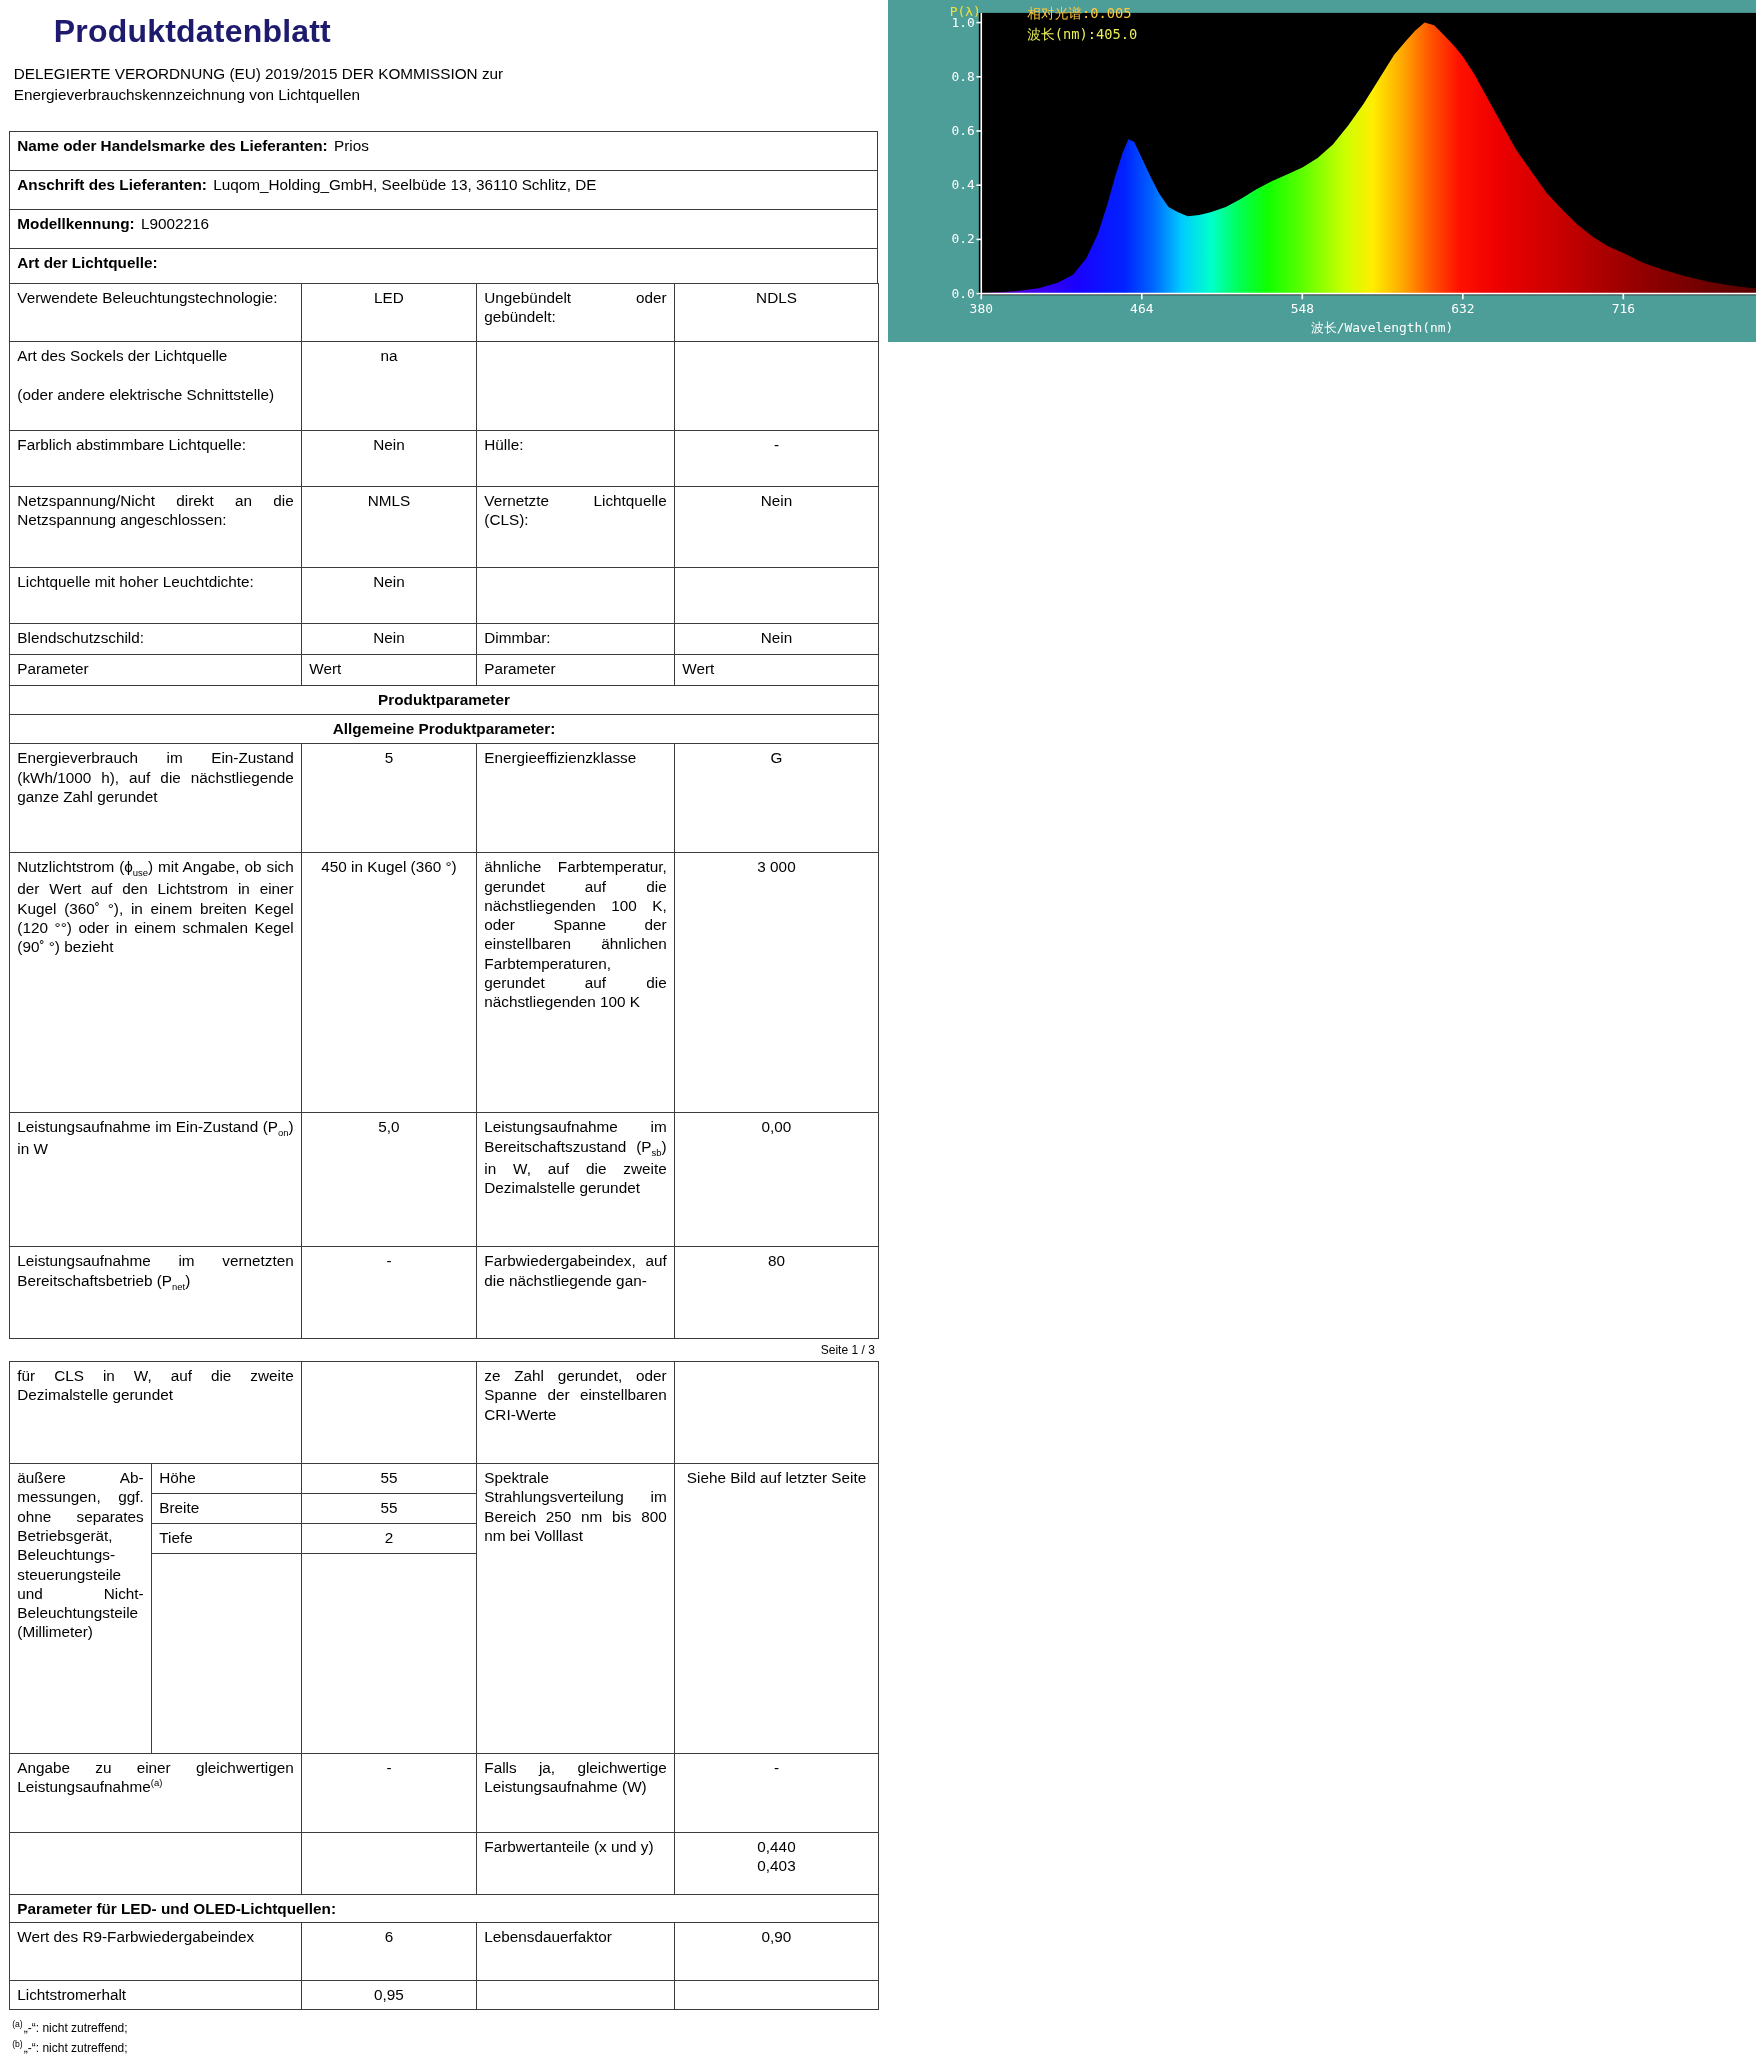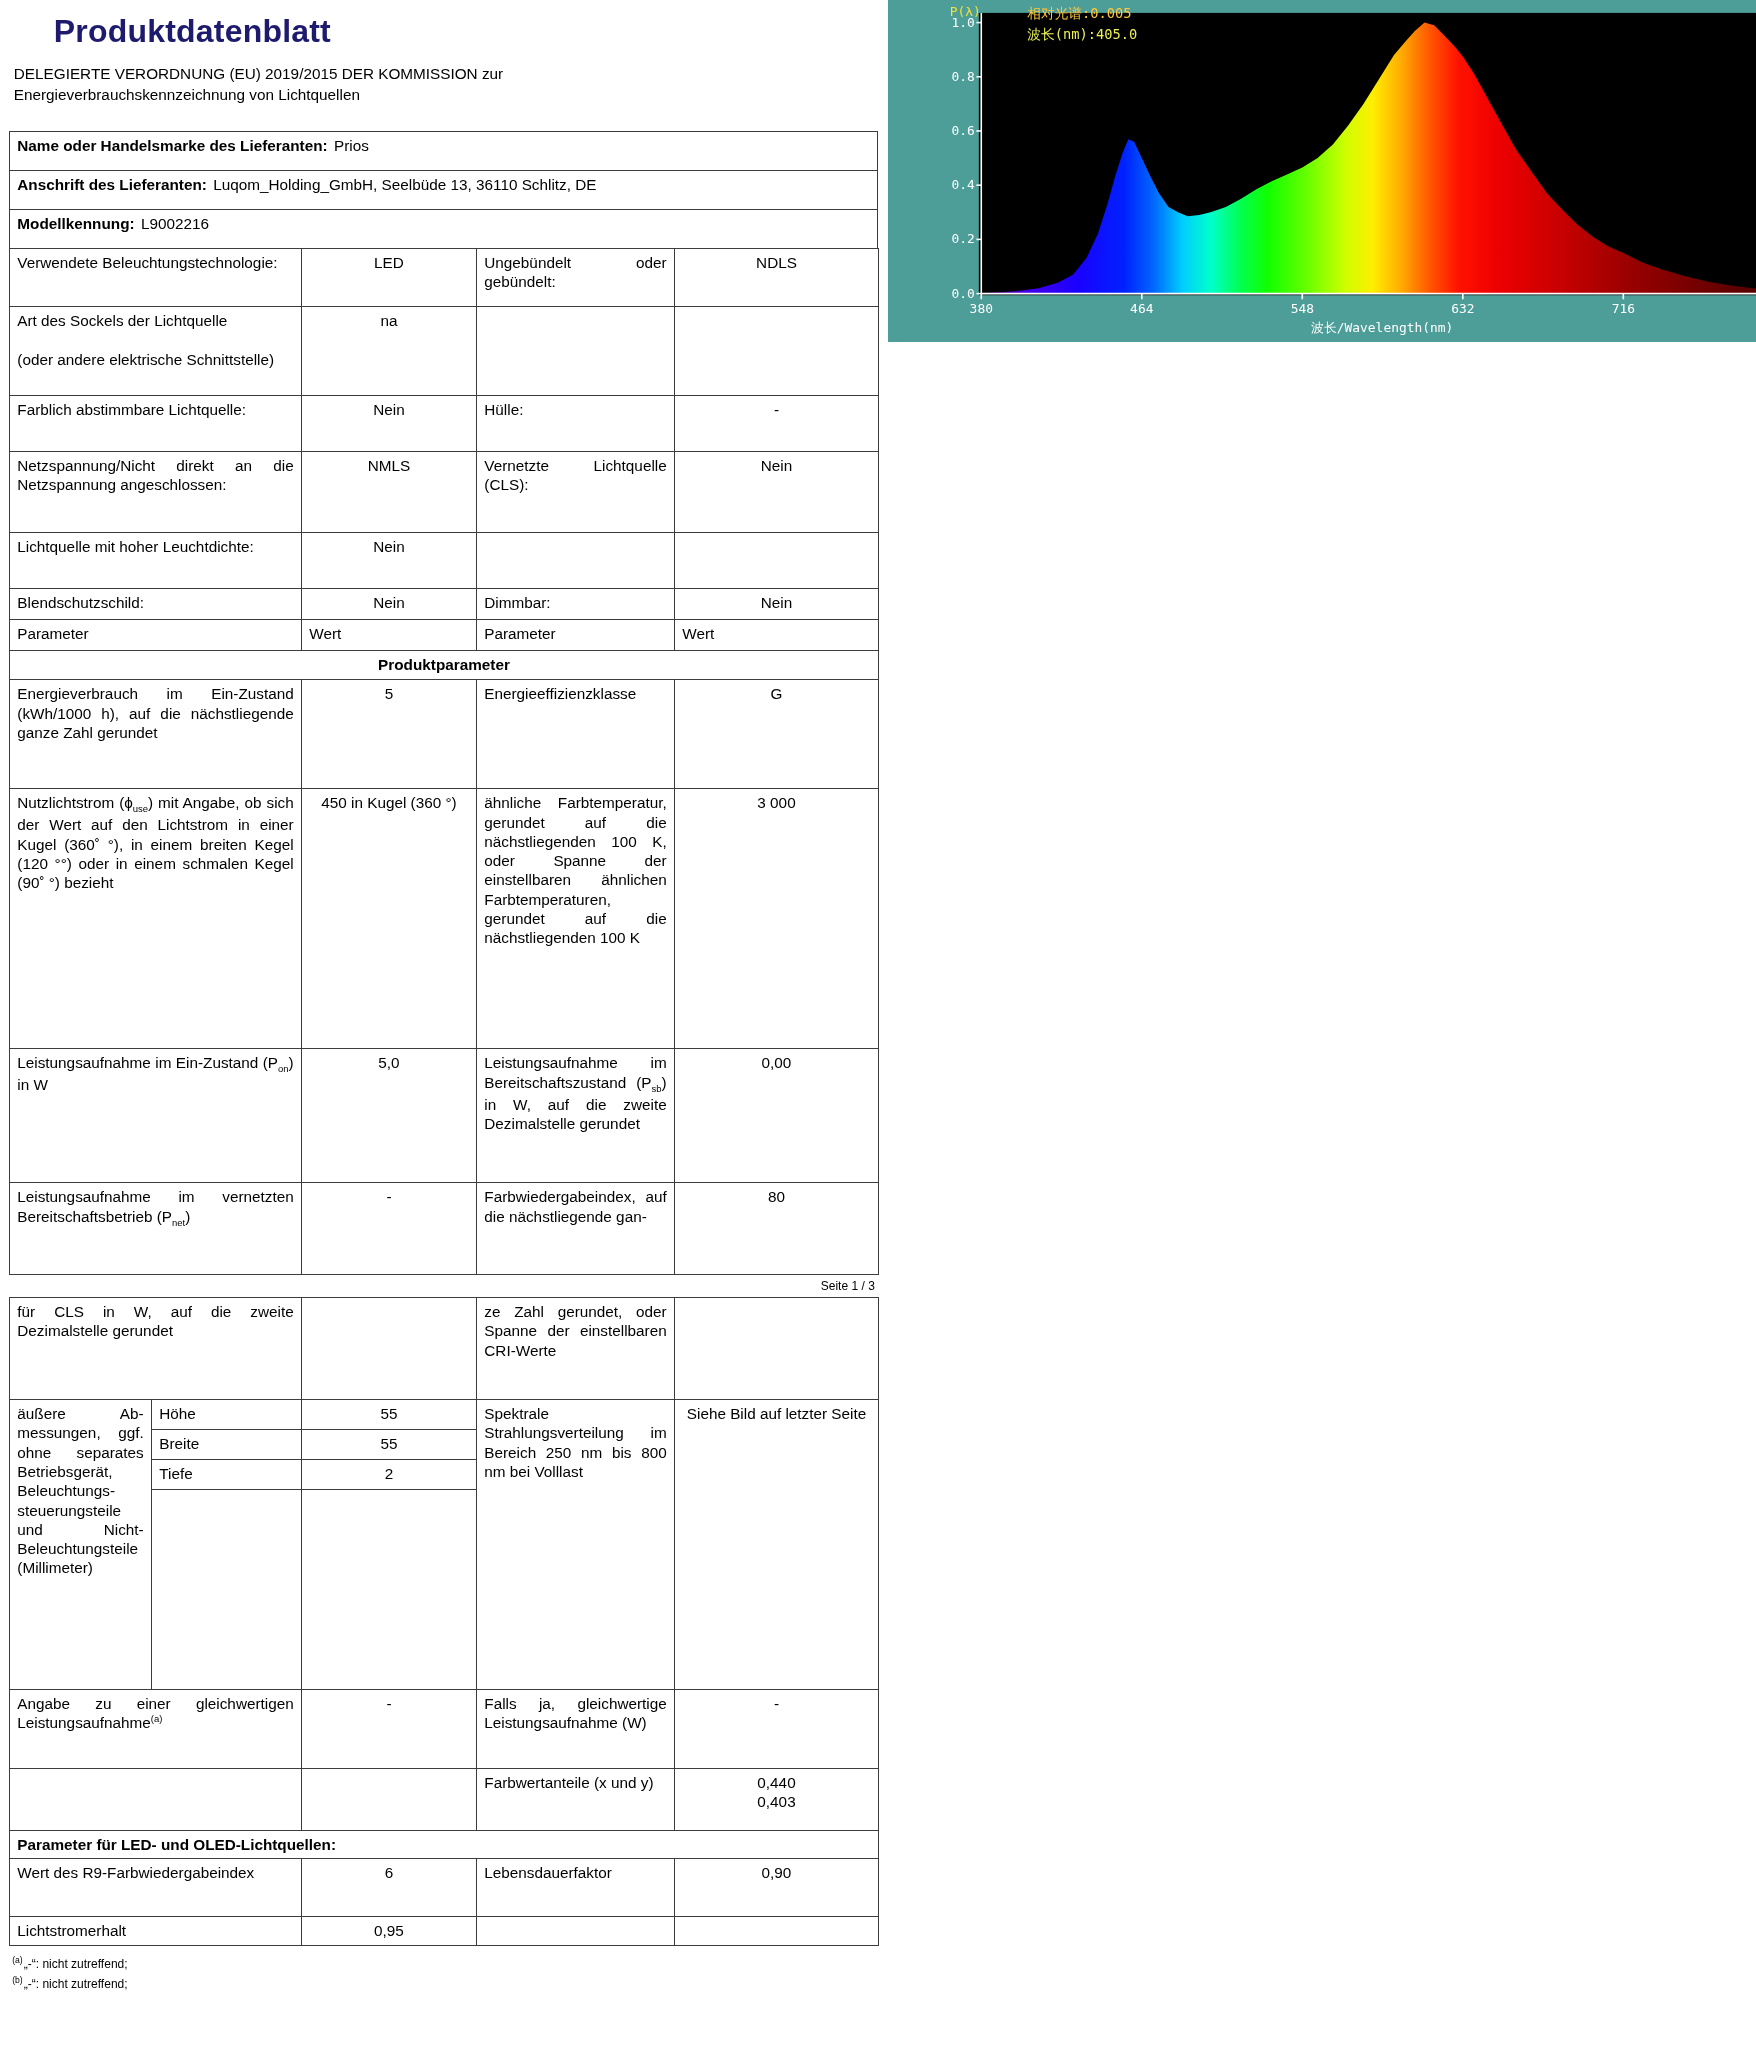--- a/index.html
+++ b/index.html
@@ -58,20 +58,25 @@
       </td>
     </tr>
     <tr style="height:39px">
       <td>
         <span class="b">Anschrift des Lieferanten:</span><span class="kv">Luqom_Holding_GmbH, Seelbüde 13, 36110 Schlitz, DE</span>
       </td>
     </tr>
     <tr style="height:39px">
       <td>
         <span class="b">Modellkennung:</span><span class="kv">L9002216</span>
+      </td>
+    </tr>
+    <tr style="height:35px">
+      <td>
+        <span class="b">Art der Lichtquelle:</span>
       </td>
     </tr>
   </tbody>
     </table>
 
   <table class="grid">
     <colgroup>
         <col style="width:292px">
         <col style="width:175px">
         <col style="width:198px">
@@ -128,20 +133,23 @@
       </colgroup>
     <tbody>
         <tr style="height:31px">
       <td class="key">Parameter</td>
       <td class="key">Wert</td>
       <td class="key">Parameter</td>
       <td class="key">Wert</td>
     </tr>
     <tr style="height:29px">
       <td colspan="4" class="sec-center">Produktparameter</td>
+    </tr>
+    <tr style="height:29px">
+      <td colspan="4" class="sec-center">Allgemeine Produktparameter:</td>
     </tr>
     <tr style="height:109px">
       <td class="lbl"><span>Energieverbrauch im Ein-Zustand (kWh/1000 h), auf die nächstliegende ganze Zahl gerundet</span><sub></sub><span></span></td>
       <td class="val">5</td>
       <td class="lbl"><span>Energieeffizienzklasse</span><sub></sub><span></span></td>
       <td class="val">G</td>
     </tr>
     <tr style="height:260px">
       <td class="lbl"><span>Nutzlichtstrom (ϕ</span><sub>use</sub><span>) mit Angabe, ob sich der Wert auf den Lichtstrom in einer Kugel (360˚ °), in einem breiten Kegel (120 °°) oder in einem schmalen Kegel (90˚ °) bezieht</span></td>
       <td class="val">450 in Kugel (360 °)</td>

